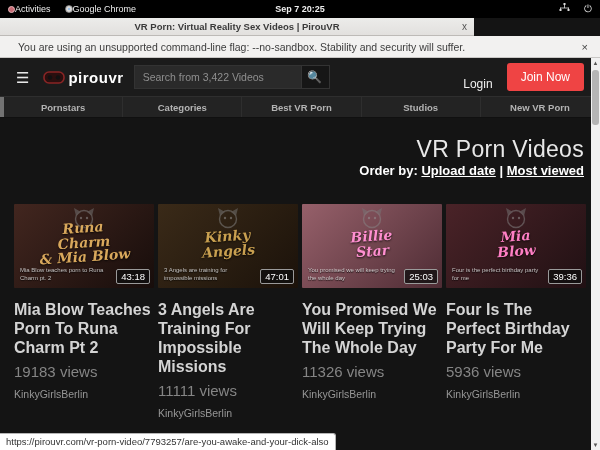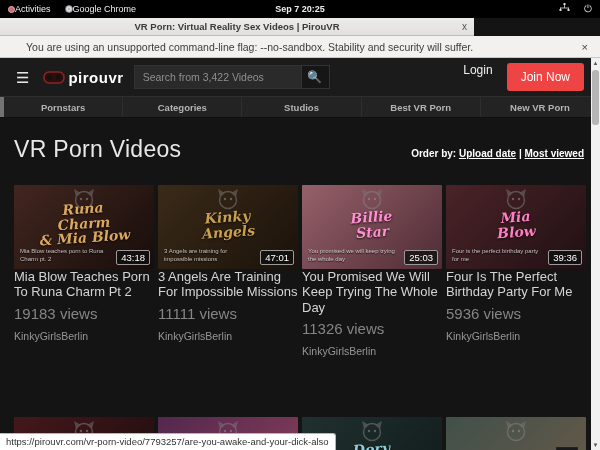--- a/index.html
+++ b/index.html
@@ -20,21 +20,21 @@
   
   .titlebar { position:absolute; top:18px; left:0; width:474px; height:18px;
     background:linear-gradient(#ececea,#e2e0de); border-bottom:1px solid #bdbab7;
     display:flex; align-items:center; justify-content:center; font-size:9.5px; font-weight:bold;
     color:#3a3a3a; z-index:50; }
   .titlebar-close { position:absolute; right:7px; font-weight:normal; color:#555; font-size:10px; cursor:pointer; }
 
   
   .infobar { position:absolute; top:36px; left:0; width:600px; height:22px; background:#f2f1f0;
     border-bottom:1px solid #c9c7c5; display:flex; align-items:center; font-size:10.5px; color:#3c3c3c;
-    padding:0 26px; z-index:50; }
+    padding:0 18px; z-index:50; }
   .infobar-close { position:absolute; right:12px; color:#444; font-size:11px; cursor:pointer; }
 
   
   .viewport { position:absolute; top:58px; left:0; width:600px; height:392px; background:#141414; overflow:hidden; }
 
   
   .scrollbar { position:absolute; top:0; right:0; width:9px; height:392px; background:#f1f1f1; z-index:40; }
   .sb-arrow { position:absolute; left:0; width:9px; height:10px; color:#555; font-size:6px; text-align:center; line-height:10px; }
   .sb-thumb { position:absolute; top:12px; left:1px; width:7px; height:55px; background:#b5b5b5; border-radius:3px; }
 
@@ -42,53 +42,53 @@
   .site-header { height:38px; background:#1b1b1b; display:flex; align-items:center; padding:0 16px; gap:10px; }
   .burger { color:#e8e8e8; font-size:15px; line-height:1; cursor:pointer; margin-right:4px; }
   .logo { display:flex; align-items:center; gap:3px; cursor:pointer; }
   .logo-text { color:#fff; font-size:15px; font-weight:bold; letter-spacing:.5px; }
   .search-wrap { display:flex; }
   .search-input { width:168px; height:24px; background:#2a2a2a; border:1px solid #333; color:#9a9a9a;
     font-size:10.5px; padding:0 8px; outline:none; font-family:"Liberation Sans",sans-serif; }
   .search-input::placeholder { color:#8f8f8f; }
   .search-btn { width:28px; height:24px; background:#161616; border:1px solid #333; border-left:none;
     color:#fff; font-size:12px; cursor:pointer; display:flex; align-items:center; justify-content:center; }
-  .header-right { margin-left:auto; display:flex; align-items:flex-start; gap:14px; }
+  .header-right { margin-left:auto; display:flex; align-items:flex-end; gap:14px; }
   .login-link { color:#f0f0f0; font-size:12px; cursor:pointer; }
   .join-btn { color:#fff; font-size:12px; border:none; border-radius:3px; padding:7px 14px; cursor:pointer; }
 
   
   .nav { height:22px; background:#232323; display:flex; border-top:1px solid #2e2e2e; border-bottom:1px solid #101010; }
   .nav-item { flex:1; display:flex; align-items:center; justify-content:center; color:#b3b3b3;
     font-size:9.5px; font-weight:bold; border-right:1px solid #2e2e2e; cursor:pointer; }
   .nav-item:first-child { border-left:4px solid #737373; }
 
   
-  .page-head { display:flex; align-items:flex-end; justify-content:space-between; padding:18px 16px 14px 14px; }
+  .page-head { display:flex; align-items:flex-end; justify-content:space-between; padding:18px 16px 14px 14px;flex-direction:column; }
   .page-title { color:#e8e8e8; font-size:23px; font-weight:normal; letter-spacing:.3px; }
-  .order-by { color:#fff; font-size:10px; font-weight:bold; padding-bottom:4px;margin-left:24px; }
+  .order-by { color:#fff; font-size:13px; font-weight:bold; padding-bottom:4px;margin-left:24px; }
   .order-by a { color:#fff; text-decoration:underline; cursor:pointer; }
   .order-sep { font-weight:bold; }
 
   
   .grid { display:grid; grid-template-columns:repeat(4,140px); gap:60px 4px; padding:8px 0 0 14px; }
   .card { width:140px; cursor:pointer; }
   .thumb { position:relative; width:140px; height:84px; overflow:hidden; border-radius:1px; }
   .overlay-title { position:absolute; top:50%; left:50%; transform:translate(-50%,-58%) rotate(-4deg);
     font-family:"DejaVu Serif","Liberation Serif",serif; font-style:italic; font-weight:bold;
     font-size:14px; line-height:1.05; text-align:center; white-space:pre-line; width:100%;
     text-shadow:0 1px 2px rgba(0,0,0,.8); }
   .overlay-note { position:absolute; bottom:5px; left:6px; right:44px; color:#ddd; font-size:6px;
     line-height:1.3; text-shadow:0 1px 1px #000; opacity:.85; }
   .duration { position:absolute; bottom:4px; right:4px; background:rgba(15,15,15,.75);
     border:1px solid #9a9a9a; color:#fff; font-size:9.5px; padding:1px 4px; border-radius:2px; }
   .cat-mark { position:absolute; top:3px; left:50%; transform:translateX(-50%); opacity:.5; }
   .flag { position:absolute; top:30px; right:8px; width:22px; height:14px; display:flex; flex-direction:column; border:1px solid #222; }
   .flag div { flex:1; }
-  .card-title { margin-top:0; color:#d4d4d4; font-size:13px; font-weight:normal; line-height:1.18; min-height:24px; }
+  .card-title { margin-top:13px; color:#d4d4d4; font-size:16px; font-weight:bold; line-height:1.18; min-height:24px; }
   .card-views { margin-top:5px; color:#858585; font-size:15px; }
   .card-studio { margin-top:8px; color:#969696; font-size:10.5px; }
 
   
   .statusbar { position:absolute; left:0; bottom:0; background:#fff; border:1px solid #b5b5b5; border-left:none;
     border-bottom:none; border-top-right-radius:3px; color:#333; font-size:9.5px; padding:2px 6px 3px 6px; z-index:60; }
 </style>
 </head>
 <body>
 
@@ -152,22 +152,22 @@
     </div>
     <div class="header-right">
       <span class="login-link">Login</span>
       <button class="join-btn" id="join-btn" style="background: #ef4444;">Join Now</button>
     </div>
   </div>
 
   <div class="nav">
     <div class="nav-item">Pornstars</div>
     <div class="nav-item">Categories</div>
+    <div class="nav-item">Best VR Porn</div>
     <div class="nav-item">Studios</div>
-    <div class="nav-item">Best VR Porn</div>
     <div class="nav-item">New VR Porn</div>
   </div>
 
   <div class="page-head">
     <h1 class="page-title">VR Porn Videos</h1>
     <div class="order-by">
       <span>Order by:</span>
       <a>Upload date</a>
       <span class="order-sep">|</span>
       <a>Most viewed</a>

